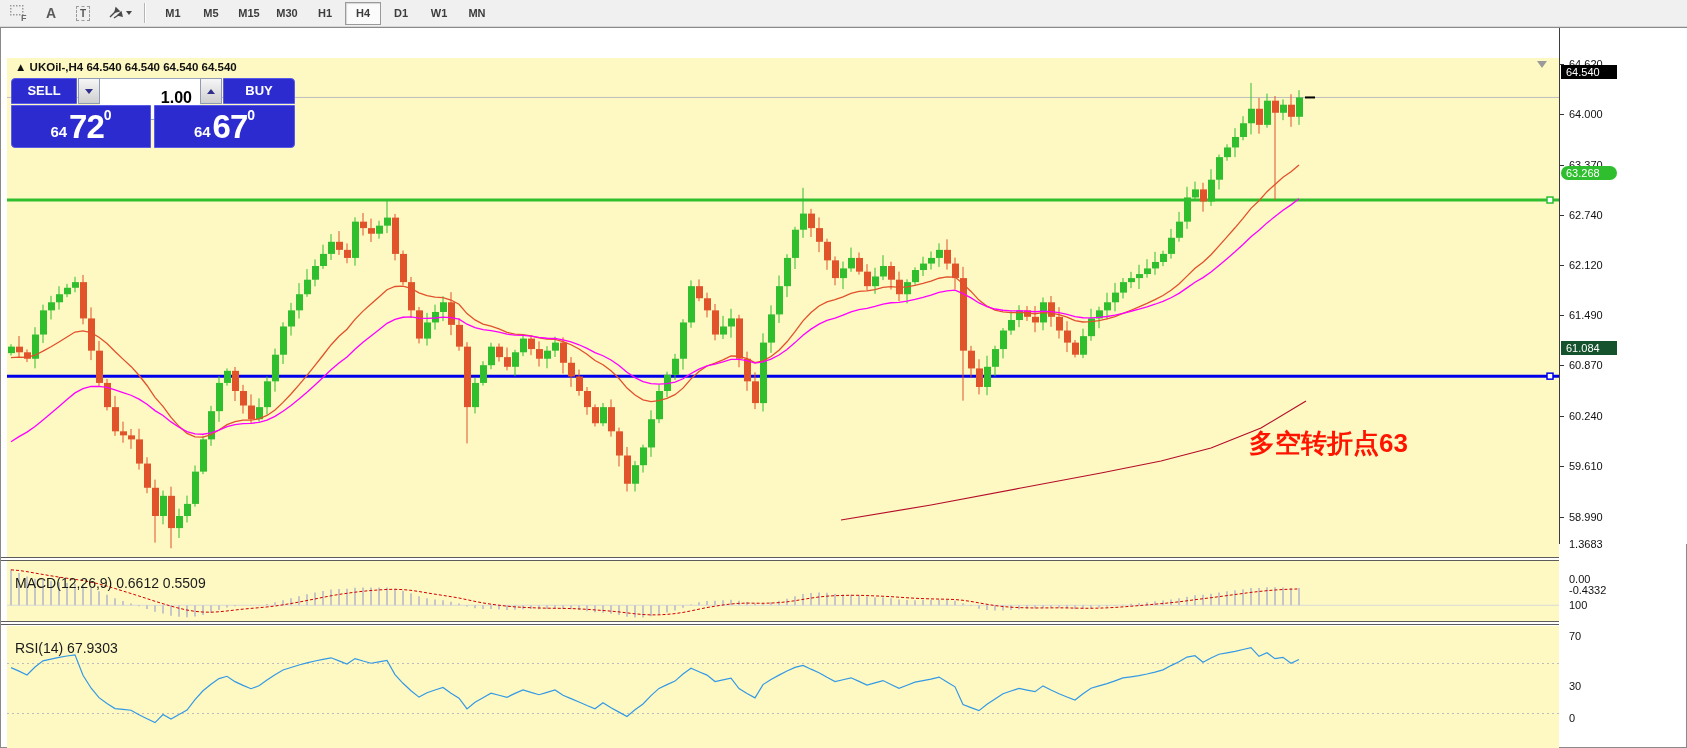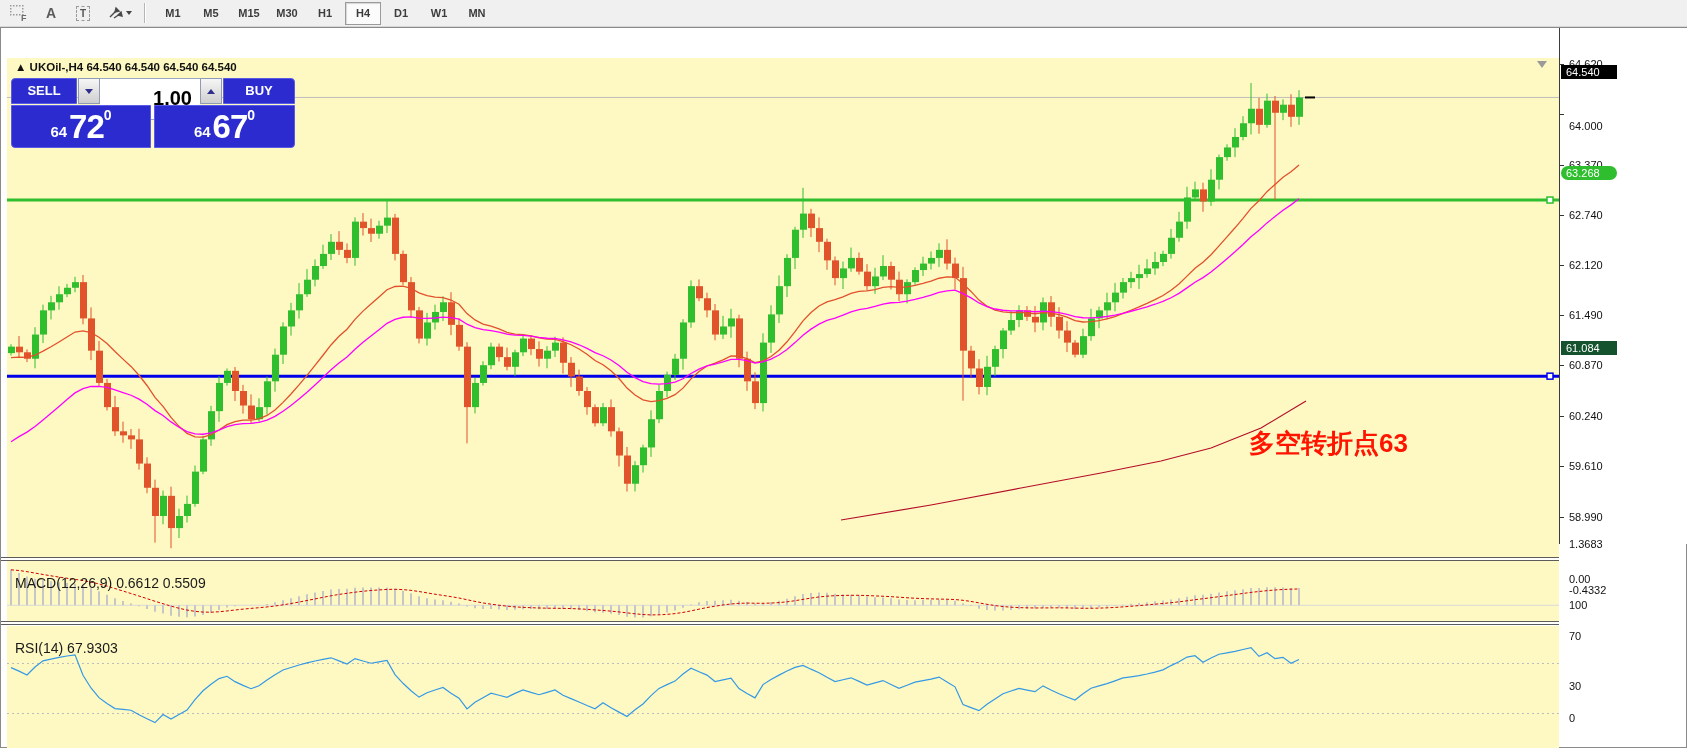--- a/index.html
+++ b/index.html
@@ -36,21 +36,21 @@
 
   
   #trade-panel{position:absolute;left:4px;top:20px;width:284px;height:70px;z-index:10;font-weight:bold;}
   .tp-blue{background:#2b2bd0;color:#fff;position:absolute;box-sizing:border-box;}
   #sell-btn{left:0;top:0;width:66px;height:26px;border-radius:4px 0 0 0;border:1px solid #5a5ae8;font-size:13px;text-align:center;line-height:24px;}
   #buy-btn{left:212px;top:0;width:72px;height:26px;border-radius:0 4px 0 0;border:1px solid #5a5ae8;font-size:13px;text-align:center;line-height:24px;}
   .spin{position:absolute;top:0;width:22px;height:26px;background:linear-gradient(#f6f6f6,#cfcfcf);border:1px solid #8f9bb5;box-sizing:border-box;display:flex;align-items:center;justify-content:center;}
   #spin-down{left:67px;} #spin-up{left:189px;}
   .tri-up{width:0;height:0;border-left:4px solid transparent;border-right:4px solid transparent;border-bottom:5px solid #30308c;}
   .tri-dn{width:0;height:0;border-left:4px solid transparent;border-right:4px solid transparent;border-top:5px solid #30308c;}
-  #lot-input{position:absolute;left:89px;top:0;width:100px;height:42px;border:1px solid #9aa7bd;border-left:none;border-right:none;font-size:20px;font-weight:bold;text-align:right;padding:0 8px 2px 0;box-sizing:border-box;font-family:"Liberation Sans",sans-serif;}
+  #lot-input{position:absolute;left:89px;top:0;width:100px;height:42px;border:1px solid #9aa7bd;border-left:none;border-right:none;font-size:16px;font-weight:bold;text-align:right;padding:0 8px 2px 0;box-sizing:border-box;font-family:"Liberation Sans",sans-serif;}
   #sell-box{left:0;top:27px;width:140px;height:43px;border-radius:0 0 0 4px;border:1px solid #5a5ae8;}
   #buy-box{left:143px;top:27px;width:141px;height:43px;border-radius:0 0 4px 0;border:1px solid #5a5ae8;}
   .px-wrap{display:flex;align-items:flex-end;justify-content:center;height:100%;padding-bottom:4px;box-sizing:border-box;}
   .px-small{font-size:15px;line-height:22px;margin-right:2px;}
   .px-big{font-size:33px;line-height:33px;letter-spacing:-1px;}
   .px-sup{font-size:14px;line-height:14px;align-self:flex-start;margin-top:2px;}
 
   
   #annot-text{position:absolute;font-size:26px;font-weight:bold;color:#ff1400;z-index:4;white-space:nowrap;}
 
@@ -667,21 +667,21 @@
           <line x1="0" y1="87.5" x2="1552" y2="87.5" stroke="#bdbdbd" stroke-width="1" stroke-dasharray="2,3"></line>
           <polyline points="4,41.66666666666668 12,45.098760243748714 20,48.95350983800773 28,40.971066051685874 36,34.851049722869156 44,33.07739125917813 52,31.358703761495796 60,30.015073581754823 68,28.850240176155513 76,49.21232143676869 84,61.9866649176346 92,71.66757147692888 100,77.55493141030426 108,82.59598060636215 116,83.38951556111034 124,84.2115331350443 132,88.8287265072296 140,92.75908951136556 148,96.63193405464959 156,88.45825152749401 164,93.10663644092075 172,88.55724996952065 180,84.1302544740777 188,73.56862317436911 196,64.80698524391377 204,58.26793008575231 212,52.55698115288678 220,50.28239425442581 228,55.66805437535241 236,59.3379011833402 244,62.69231958073551 252,59.78991833219538 260,54.041912190314775 268,48.82861683271586 276,43.98243524962151 284,41.45077979310081 292,39.03129460275095 300,36.941370752295256 308,35.033445078453305 316,33.39455031911422 324,31.792846129873276 332,34.89559177505603 340,38.013986168307014 348,32.55405365929075 356,35.02812816740693 364,37.24126364175607 372,35.8833237385436 380,34.52749181307966 388,48.5298813100397 396,57.30552464702072 404,64.75144701666073 412,71.13229546759365 420,66.77993896110428 428,64.03717858310867 436,61.52519150771105 444,67.22053827585847 452,72.14537860912809 460,82.8839888108648 468,76.21372549922131 476,71.65932560296977 484,67.14199330788708 492,69.280054849511 500,71.25439627142319 508,67.39671579188459 516,63.87920690088487 524,66.39797512910899 532,68.70418034149526 540,66.36049980894558 548,64.00902074525338 556,69.32090192407254 564,72.65913919986421 572,76.00844283741853 580,79.49289899339674 588,82.73051543096672 596,76.84296017289684 604,81.8082644142089 612,86.12487223953406 620,90.46171946637588 628,83.8424405554195 636,77.96579518918797 644,69.6069166417553 652,62.40202774732871 660,58.6652080661601 668,55.11112634298314 676,48.056611647139526 684,42.23450746372535 692,45.68396840603767 700,49.09102793512032 708,55.519345517838545 716,53.881374150575716 724,52.22216355701394 732,62.57329756906374 740,67.50494472741856 748,71.86407885332584 756,58.5782585191225 764,53.598370650526334 772,49.10290221452341 780,45.035105571666215 788,41.34639637155351 796,39.36235405024222 804,43.16829512609264 812,46.707288685800975 820,51.348218766817936 828,55.58665996933747 836,53.769058808457416 844,51.7932366426842 852,55.39524392920272 860,59.09295914849586 868,56.92192069785008 876,54.58237777515245 884,58.435261931264435 892,62.344330065501474 900,59.22311498550013 908,56.19343341138584 916,54.58945718727832 924,53.1596187997948 932,51.1004609594731 940,55.99405451202584 948,60.838757929899884 956,78.44014788710543 964,81.57608963228657 972,84.63686280965041 980,78.18585917969915 988,72.91872761535834 996,67.77800056734851 1004,64.98914214739375 1012,62.43532008880156 1020,64.15200091069471 1028,65.68560469670713 1036,59.88087915394899 1044,64.05681497521192 1052,67.78837691897631 1060,70.9340690372231 1068,73.95650450059553 1076,67.70643879969556 1084,62.284349482154326 1092,59.934835592614945 1100,57.59508694219761 1108,54.82899808963176 1116,51.91988122412238 1124,50.80339107507581 1132,49.653502452807 1140,48.01497945546021 1148,46.140993942964855 1156,43.83778781007864 1164,39.58219190993198 1172,35.835797405743065 1180,31.083348962449087 1188,29.670832550051145 1196,36.19015906991052 1204,31.9541111617308 1212,28.259913343263534 1220,26.82839788372405 1228,25.33136741193335 1236,23.485793698304782 1244,21.684324171365343 1252,30.3697998968158 1260,26.73866007374606 1268,32.68214846241655 1276,31.321953982391406 1284,37.223230248261444 1292,33.57843421411417" fill="none" stroke="#3399E6" stroke-width="1.2"></polyline>
         </svg>
       <div class="pane-label">RSI(14) 67.9303</div>
     </div>
 
     <div id="axis-col">
         <div class="ax-tick" style="top: 36px;"></div>
         <div class="ax-label" style="top: 30px;">64.620</div>
         <div class="ax-tick" style="top: 86px;"></div>
-        <div class="ax-label" style="top: 92px;">64.000</div>
+        <div class="ax-label" style="top: 80px;">64.000</div>
         <div class="ax-tick" style="top: 137px;"></div>
         <div class="ax-label" style="top: 131px;">63.370</div>
         <div class="ax-tick" style="top: 187px;"></div>
         <div class="ax-label" style="top: 181px;">62.740</div>
         <div class="ax-tick" style="top: 237px;"></div>
         <div class="ax-label" style="top: 231px;">62.120</div>
         <div class="ax-tick" style="top: 287px;"></div>
         <div class="ax-label" style="top: 281px;">61.490</div>
         <div class="ax-tick" style="top: 337px;"></div>
         <div class="ax-label" style="top: 331px;">60.870</div>

